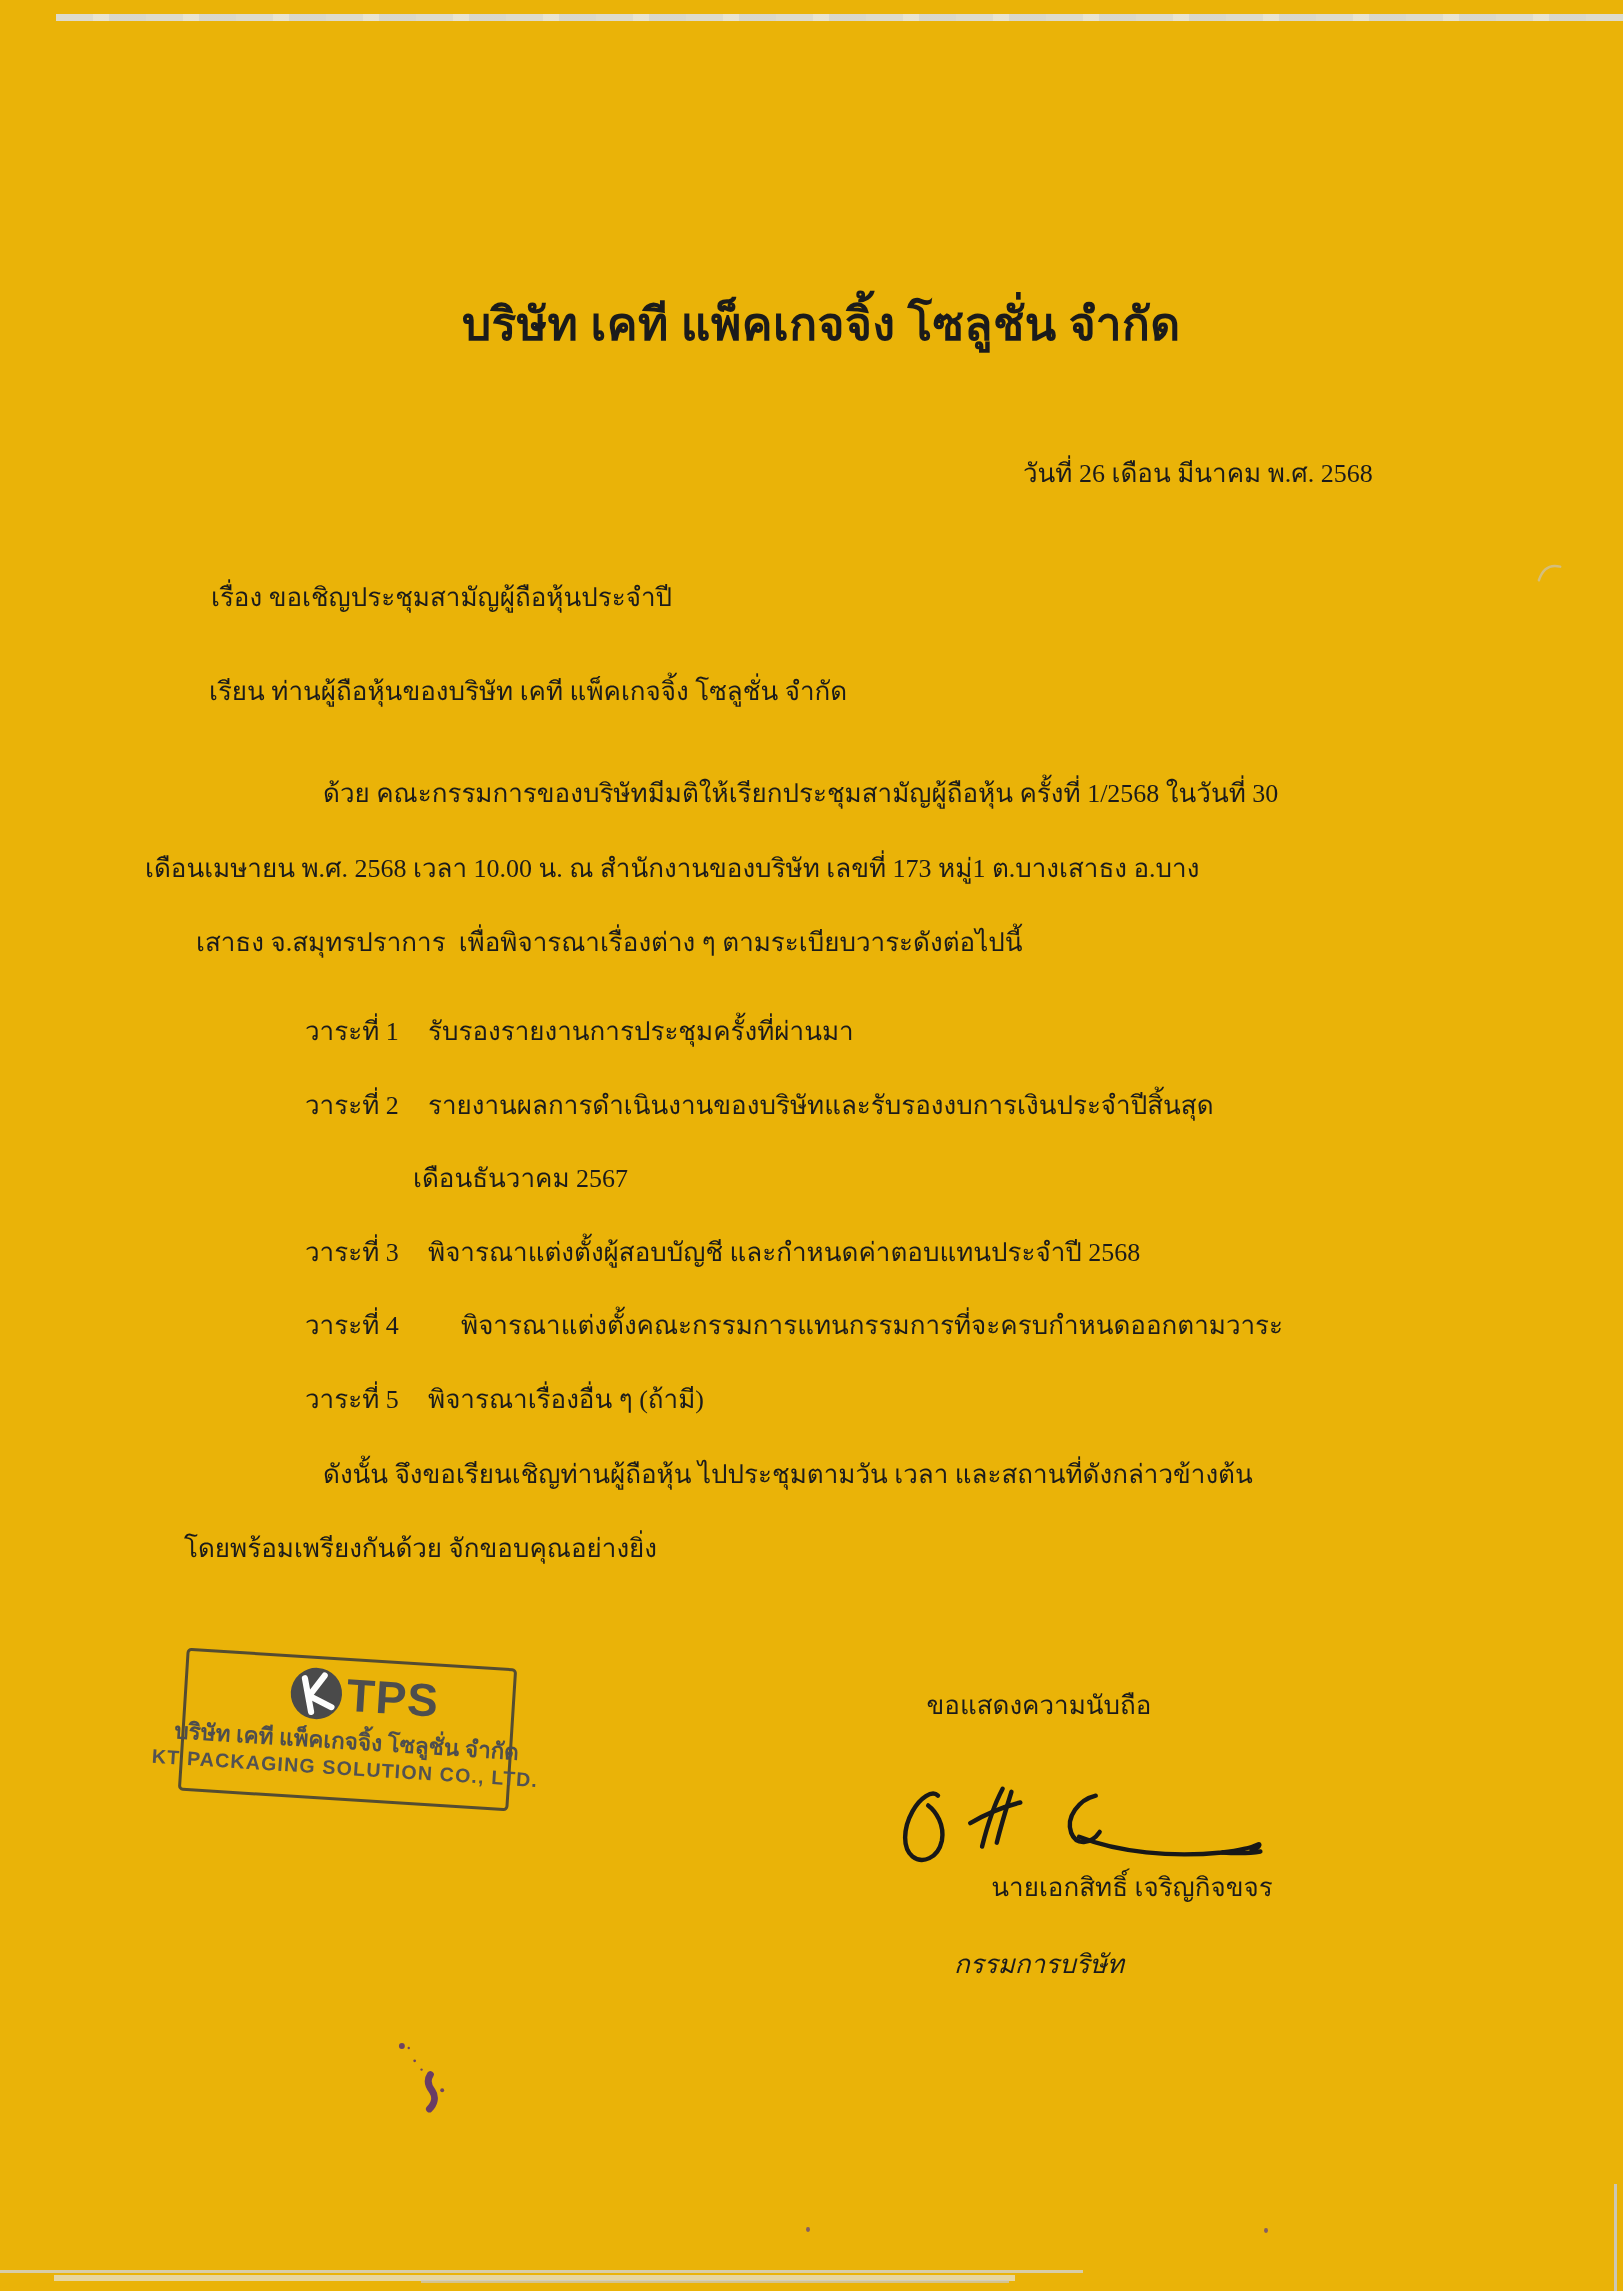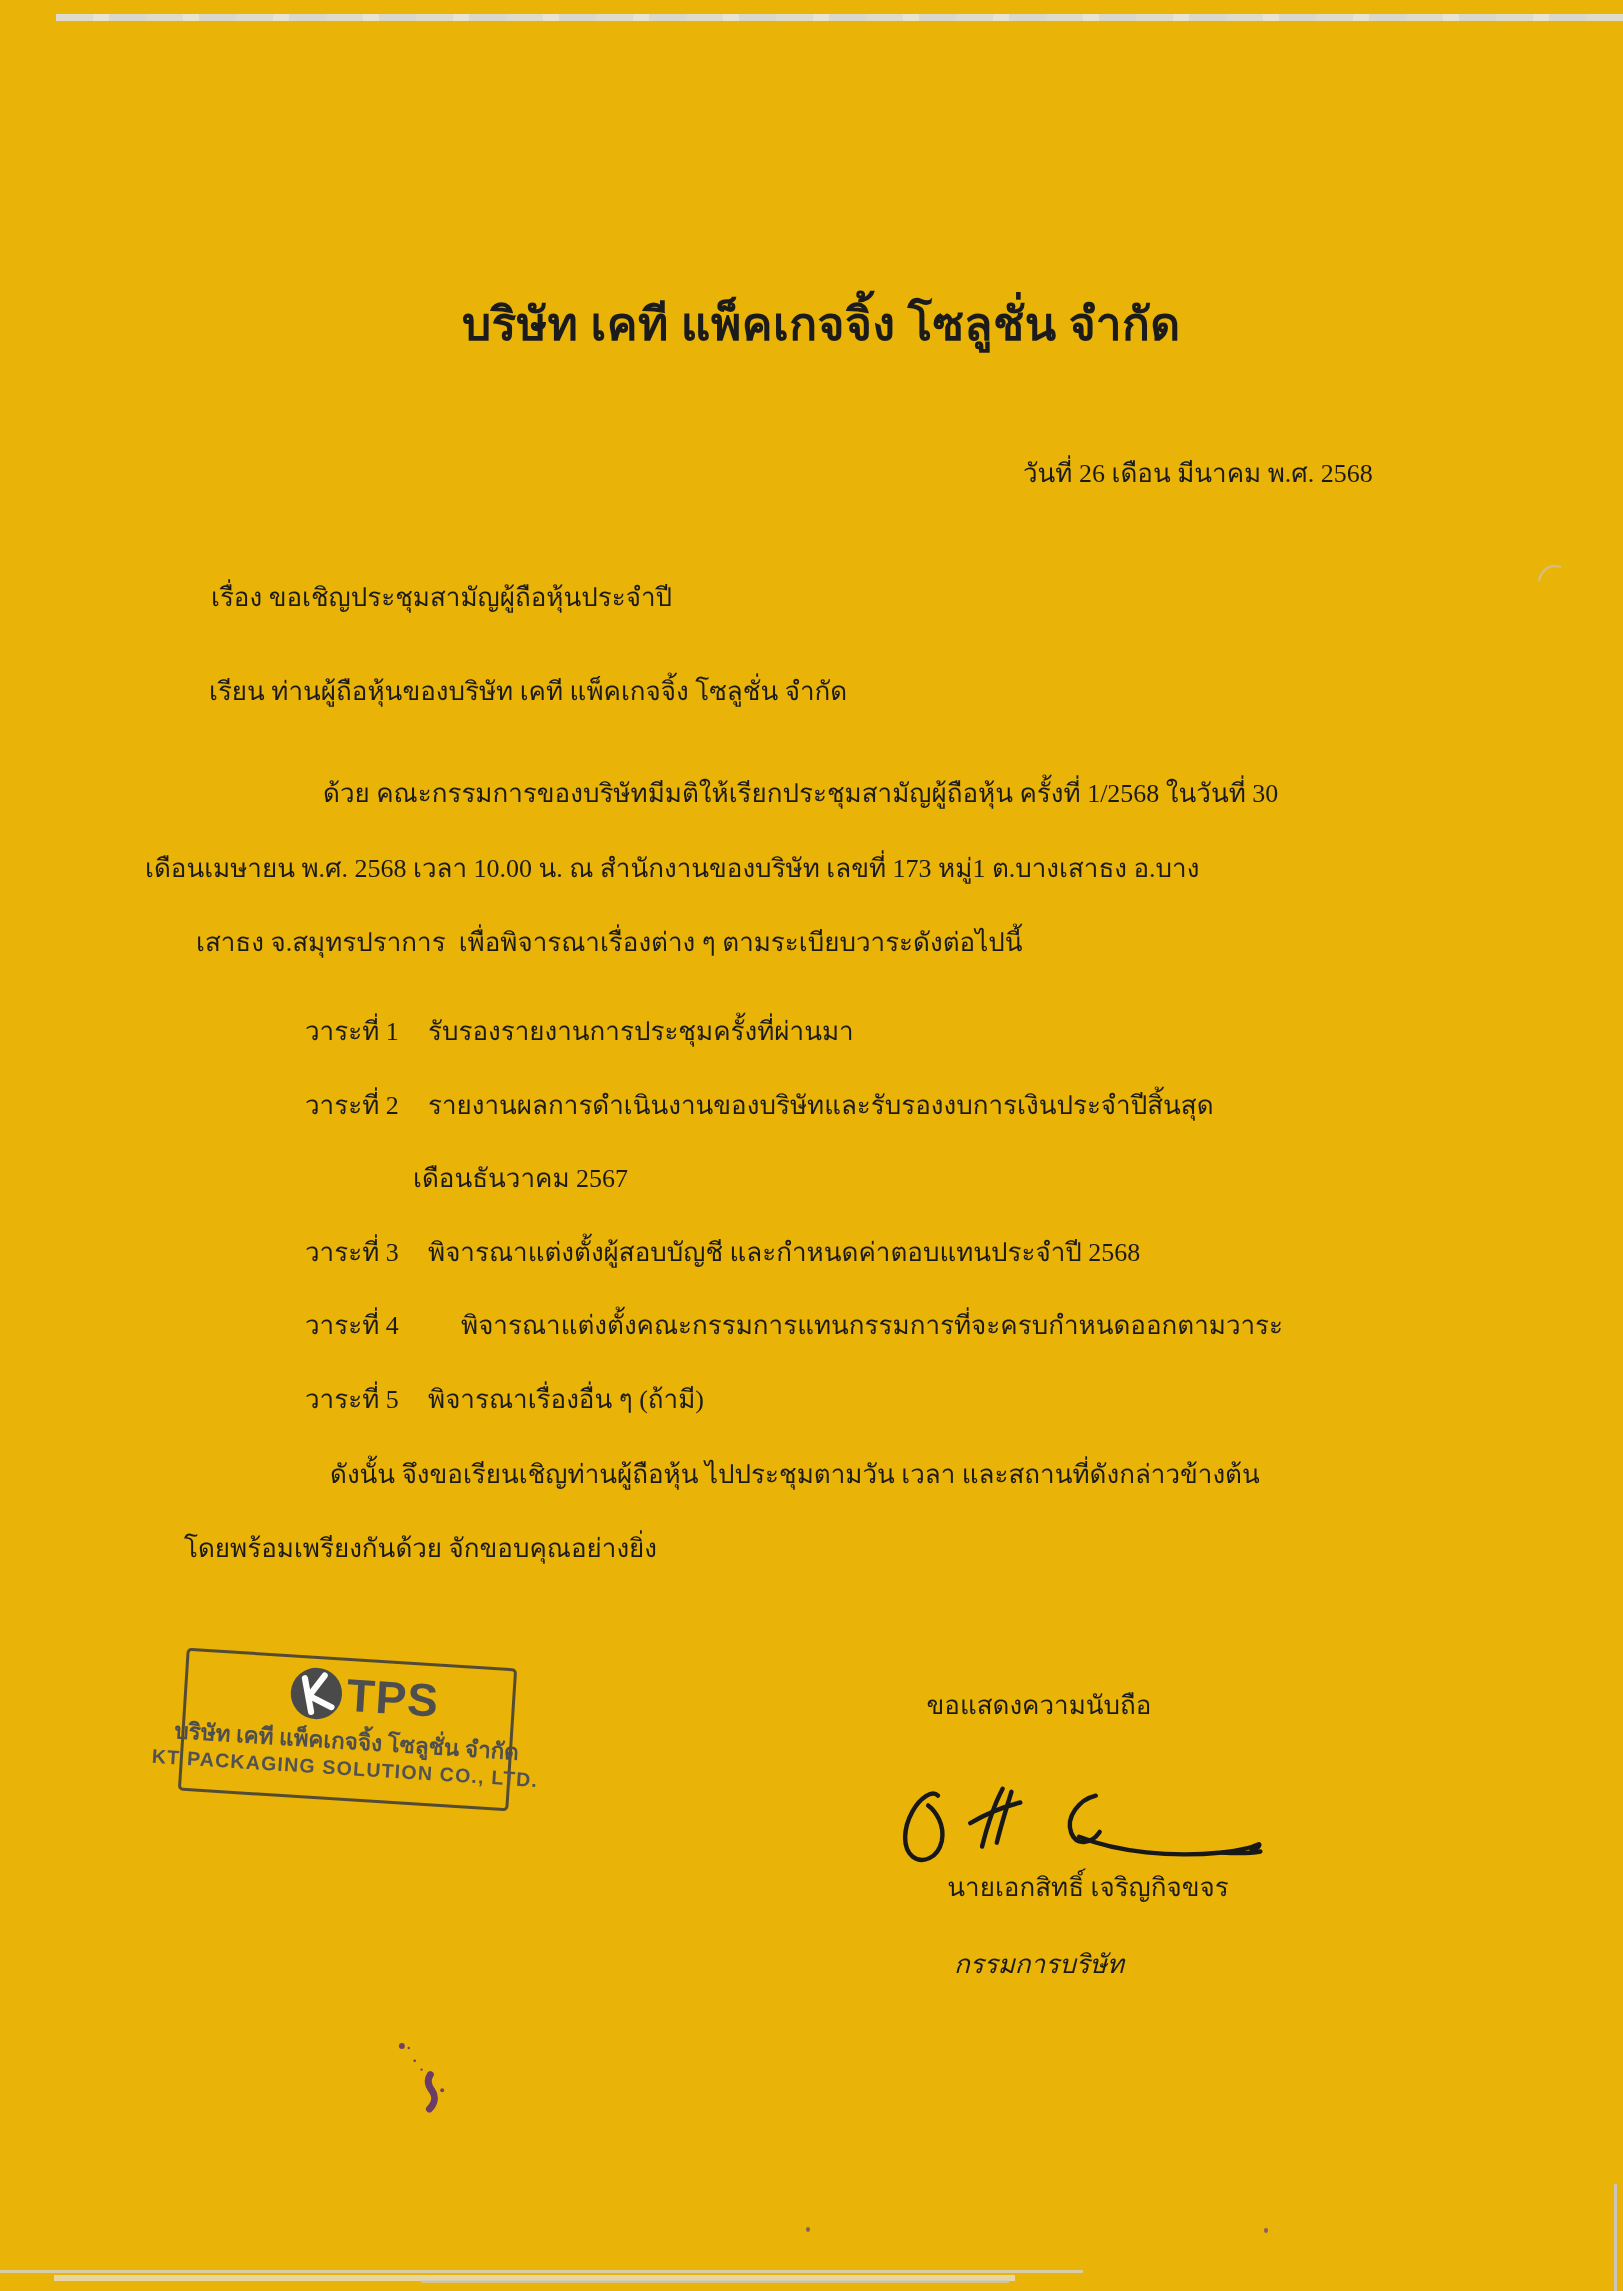--- a/index.html
+++ b/index.html
@@ -21,25 +21,25 @@
   .date-line{left:1023px;top:456px;}
   .subject{left:211px;top:580px;}
   .salutation{left:209px;top:674px;}
   .intro1{left:323px;top:776px;}
   .intro2{left:145px;top:851px;}
   .intro3{left:196px;top:925px;}
   .agenda-row{left:305px;display:flex;}
   .agenda-label{display:inline-block;width:123px;flex:0 0 123px;}
   .ag1{top:1014px;} .ag2{top:1088px;} .agc{left:413px;top:1161px;}
   .ag3{top:1235px;} .ag4{top:1308px;gap:33px;} .ag5{top:1382px;}
-  .closing1{left:330px;top:1457px;}
+  .closing1{left:323px;top:1457px;}
   .closing2{left:184px;top:1531px;}
   .regards{left:843px;top:1688px;width:392px;text-align:center;}
   .sig-svg{left:887px;top:1776px;width:392px;height:103px;}
-  .signer-name{left:882px;top:1870px;width:412px;text-align:center;}
+  .signer-name{left:926px;top:1870px;width:412px;text-align:center;}
   .signer-title{left:843px;top:1947px;width:392px;text-align:center;font-style:italic;}
 
   
   .stamp{
     left:182px;top:1658px;width:331px;height:143px;
     border:3.9px solid rgba(58,58,58,.85);
     border-radius:4.9px;
     transform:rotate(3.6deg);
     box-sizing:border-box;
     display:flex;flex-direction:column;align-items:center;

